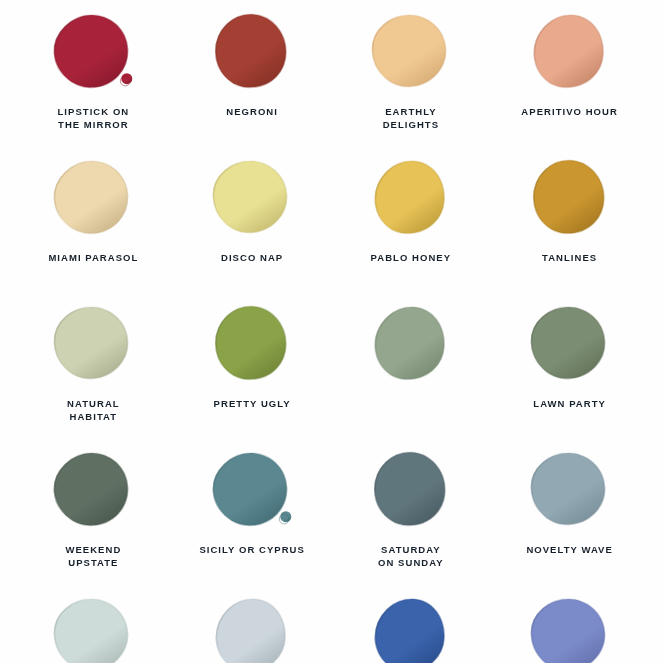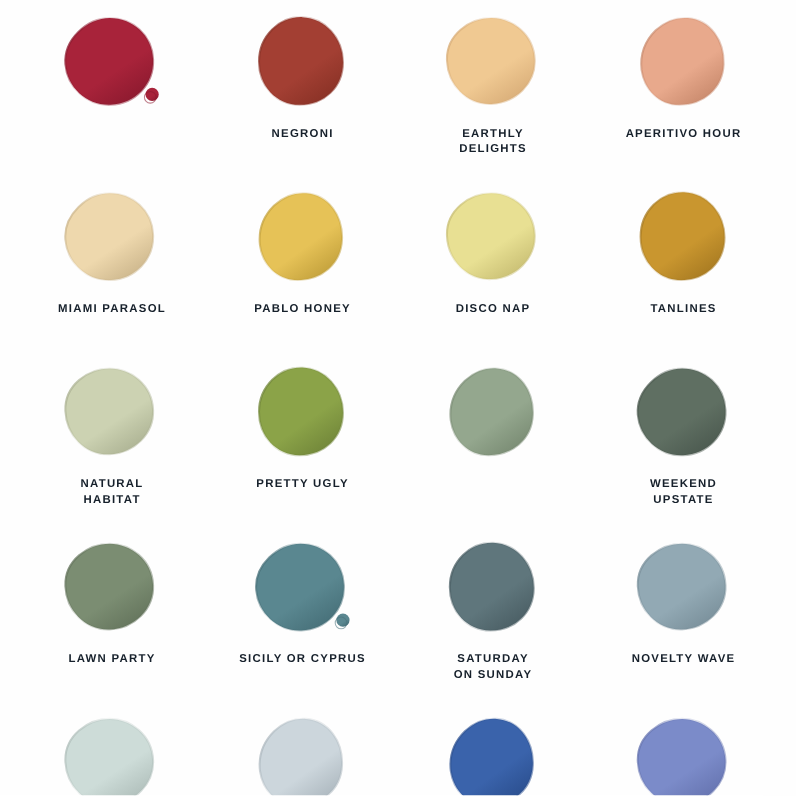--- a/index.html
+++ b/index.html
@@ -104,20 +104,22 @@
                   <stop offset="100%" stop-color="#8d1a2f" stop-opacity="0.55"></stop>
                 </linearGradient>
               </defs>
               <path d="M50,3 C74,3 95,21 96,47 C97,73 77,94 51,95 C26,96 5,77 3,52 C1,26 26,3 50,3 Z" fill="url(#g1)"></path>
               <path d="M50,3 C74,3 95,21 96,47 C97,73 77,94 51,95 C26,96 5,77 3,52 C1,26 26,3 50,3 Z" fill="none" stroke="url(#eg1)" stroke-width="2.2"></path>
               <circle cx="95" cy="84" r="7" fill="url(#g1)"></circle>
               <circle cx="93" cy="87" r="6.2" fill="none" stroke="#8d1a2f" stroke-width="1.1" opacity="0.55"></circle>
             </svg>
           </div>
         </div>
+        <div class="swatch-label">LIPSTICK ON
+THE MIRROR</div>
       </div>
       <div class="swatch-cell">
         <div class="blob-wrap">
           <div class="blob">
             <svg viewBox="-4 -4 112 108" xmlns="http://www.w3.org/2000/svg" aria-hidden="true">
               <defs>
                 <linearGradient id="g2" x1="18%" y1="8%" x2="78%" y2="96%">
                   <stop offset="0%" stop-color="#a33f33"></stop>
                   <stop offset="62%" stop-color="#a33f33"></stop>
                   <stop offset="100%" stop-color="#8a3226"></stop>
@@ -203,20 +205,43 @@
             </svg>
           </div>
         </div>
         <div class="swatch-label">MIAMI PARASOL</div>
       </div>
       <div class="swatch-cell">
         <div class="blob-wrap">
           <div class="blob">
             <svg viewBox="-4 -4 112 108" xmlns="http://www.w3.org/2000/svg" aria-hidden="true">
               <defs>
+                <linearGradient id="g6" x1="18%" y1="8%" x2="78%" y2="96%">
+                  <stop offset="0%" stop-color="#e8e093"></stop>
+                  <stop offset="62%" stop-color="#e8e093"></stop>
+                  <stop offset="100%" stop-color="#c9bf74"></stop>
+                </linearGradient>
+                <linearGradient id="eg6" x1="0%" y1="30%" x2="100%" y2="70%">
+                  <stop offset="0%" stop-color="#c9bf74" stop-opacity="0.85"></stop>
+                  <stop offset="30%" stop-color="#c9bf74" stop-opacity="0.15"></stop>
+                  <stop offset="100%" stop-color="#c9bf74" stop-opacity="0.55"></stop>
+                </linearGradient>
+              </defs>
+              <path d="M50,3 C72,3 95,20 96,47 C97,72 76,93 50,94 C24,95 4,74 3,48 C2,21 27,3 50,3 Z" fill="url(#g6)"></path>
+              <path d="M50,3 C72,3 95,20 96,47 C97,72 76,93 50,94 C24,95 4,74 3,48 C2,21 27,3 50,3 Z" fill="none" stroke="url(#eg6)" stroke-width="2.2"></path>
+            </svg>
+          </div>
+        </div>
+        <div class="swatch-label">DISCO NAP</div>
+      </div>
+      <div class="swatch-cell">
+        <div class="blob-wrap">
+          <div class="blob">
+            <svg viewBox="-4 -4 112 108" xmlns="http://www.w3.org/2000/svg" aria-hidden="true">
+              <defs>
                 <linearGradient id="g7" x1="18%" y1="8%" x2="78%" y2="96%">
                   <stop offset="0%" stop-color="#e6c257"></stop>
                   <stop offset="62%" stop-color="#e6c257"></stop>
                   <stop offset="100%" stop-color="#c3a13c"></stop>
                 </linearGradient>
                 <linearGradient id="eg7" x1="0%" y1="30%" x2="100%" y2="70%">
                   <stop offset="0%" stop-color="#c3a13c" stop-opacity="0.85"></stop>
                   <stop offset="30%" stop-color="#c3a13c" stop-opacity="0.15"></stop>
                   <stop offset="100%" stop-color="#c3a13c" stop-opacity="0.55"></stop>
                 </linearGradient>
@@ -226,43 +251,20 @@
             </svg>
           </div>
         </div>
         <div class="swatch-label">PABLO HONEY</div>
       </div>
       <div class="swatch-cell">
         <div class="blob-wrap">
           <div class="blob">
             <svg viewBox="-4 -4 112 108" xmlns="http://www.w3.org/2000/svg" aria-hidden="true">
               <defs>
-                <linearGradient id="g6" x1="18%" y1="8%" x2="78%" y2="96%">
-                  <stop offset="0%" stop-color="#e8e093"></stop>
-                  <stop offset="62%" stop-color="#e8e093"></stop>
-                  <stop offset="100%" stop-color="#c9bf74"></stop>
-                </linearGradient>
-                <linearGradient id="eg6" x1="0%" y1="30%" x2="100%" y2="70%">
-                  <stop offset="0%" stop-color="#c9bf74" stop-opacity="0.85"></stop>
-                  <stop offset="30%" stop-color="#c9bf74" stop-opacity="0.15"></stop>
-                  <stop offset="100%" stop-color="#c9bf74" stop-opacity="0.55"></stop>
-                </linearGradient>
-              </defs>
-              <path d="M50,3 C72,3 95,20 96,47 C97,72 76,93 50,94 C24,95 4,74 3,48 C2,21 27,3 50,3 Z" fill="url(#g6)"></path>
-              <path d="M50,3 C72,3 95,20 96,47 C97,72 76,93 50,94 C24,95 4,74 3,48 C2,21 27,3 50,3 Z" fill="none" stroke="url(#eg6)" stroke-width="2.2"></path>
-            </svg>
-          </div>
-        </div>
-        <div class="swatch-label">DISCO NAP</div>
-      </div>
-      <div class="swatch-cell">
-        <div class="blob-wrap">
-          <div class="blob">
-            <svg viewBox="-4 -4 112 108" xmlns="http://www.w3.org/2000/svg" aria-hidden="true">
-              <defs>
                 <linearGradient id="g8" x1="18%" y1="8%" x2="78%" y2="96%">
                   <stop offset="0%" stop-color="#c9962f"></stop>
                   <stop offset="62%" stop-color="#c9962f"></stop>
                   <stop offset="100%" stop-color="#a87b22"></stop>
                 </linearGradient>
                 <linearGradient id="eg8" x1="0%" y1="30%" x2="100%" y2="70%">
                   <stop offset="0%" stop-color="#a87b22" stop-opacity="0.85"></stop>
                   <stop offset="30%" stop-color="#a87b22" stop-opacity="0.15"></stop>
                   <stop offset="100%" stop-color="#a87b22" stop-opacity="0.55"></stop>
                 </linearGradient>
@@ -341,20 +343,43 @@
               <path d="M56,3 C80,5 95,27 94,52 C93,78 72,95 47,95 C25,95 10,79 7,58 C5,40 12,26 22,16 C33,6 44,2 56,3 Z" fill="none" stroke="url(#eg11)" stroke-width="2.2"></path>
             </svg>
           </div>
         </div>
       </div>
       <div class="swatch-cell">
         <div class="blob-wrap">
           <div class="blob">
             <svg viewBox="-4 -4 112 108" xmlns="http://www.w3.org/2000/svg" aria-hidden="true">
               <defs>
+                <linearGradient id="g12" x1="18%" y1="8%" x2="78%" y2="96%">
+                  <stop offset="0%" stop-color="#7b8d72"></stop>
+                  <stop offset="62%" stop-color="#7b8d72"></stop>
+                  <stop offset="100%" stop-color="#65755d"></stop>
+                </linearGradient>
+                <linearGradient id="eg12" x1="0%" y1="30%" x2="100%" y2="70%">
+                  <stop offset="0%" stop-color="#65755d" stop-opacity="0.85"></stop>
+                  <stop offset="30%" stop-color="#65755d" stop-opacity="0.15"></stop>
+                  <stop offset="100%" stop-color="#65755d" stop-opacity="0.55"></stop>
+                </linearGradient>
+              </defs>
+              <path d="M50,3 C72,3 95,20 96,47 C97,72 76,93 50,94 C24,95 4,74 3,48 C2,21 27,3 50,3 Z" fill="url(#g12)"></path>
+              <path d="M50,3 C72,3 95,20 96,47 C97,72 76,93 50,94 C24,95 4,74 3,48 C2,21 27,3 50,3 Z" fill="none" stroke="url(#eg12)" stroke-width="2.2"></path>
+            </svg>
+          </div>
+        </div>
+        <div class="swatch-label">LAWN PARTY</div>
+      </div>
+      <div class="swatch-cell">
+        <div class="blob-wrap">
+          <div class="blob">
+            <svg viewBox="-4 -4 112 108" xmlns="http://www.w3.org/2000/svg" aria-hidden="true">
+              <defs>
                 <linearGradient id="g13" x1="18%" y1="8%" x2="78%" y2="96%">
                   <stop offset="0%" stop-color="#5f6f62"></stop>
                   <stop offset="62%" stop-color="#5f6f62"></stop>
                   <stop offset="100%" stop-color="#4c5a50"></stop>
                 </linearGradient>
                 <linearGradient id="eg13" x1="0%" y1="30%" x2="100%" y2="70%">
                   <stop offset="0%" stop-color="#4c5a50" stop-opacity="0.85"></stop>
                   <stop offset="30%" stop-color="#4c5a50" stop-opacity="0.15"></stop>
                   <stop offset="100%" stop-color="#4c5a50" stop-opacity="0.55"></stop>
                 </linearGradient>
@@ -365,43 +390,20 @@
           </div>
         </div>
         <div class="swatch-label">WEEKEND
 UPSTATE</div>
       </div>
       <div class="swatch-cell">
         <div class="blob-wrap">
           <div class="blob">
             <svg viewBox="-4 -4 112 108" xmlns="http://www.w3.org/2000/svg" aria-hidden="true">
               <defs>
-                <linearGradient id="g12" x1="18%" y1="8%" x2="78%" y2="96%">
-                  <stop offset="0%" stop-color="#7b8d72"></stop>
-                  <stop offset="62%" stop-color="#7b8d72"></stop>
-                  <stop offset="100%" stop-color="#65755d"></stop>
-                </linearGradient>
-                <linearGradient id="eg12" x1="0%" y1="30%" x2="100%" y2="70%">
-                  <stop offset="0%" stop-color="#65755d" stop-opacity="0.85"></stop>
-                  <stop offset="30%" stop-color="#65755d" stop-opacity="0.15"></stop>
-                  <stop offset="100%" stop-color="#65755d" stop-opacity="0.55"></stop>
-                </linearGradient>
-              </defs>
-              <path d="M50,3 C72,3 95,20 96,47 C97,72 76,93 50,94 C24,95 4,74 3,48 C2,21 27,3 50,3 Z" fill="url(#g12)"></path>
-              <path d="M50,3 C72,3 95,20 96,47 C97,72 76,93 50,94 C24,95 4,74 3,48 C2,21 27,3 50,3 Z" fill="none" stroke="url(#eg12)" stroke-width="2.2"></path>
-            </svg>
-          </div>
-        </div>
-        <div class="swatch-label">LAWN PARTY</div>
-      </div>
-      <div class="swatch-cell">
-        <div class="blob-wrap">
-          <div class="blob">
-            <svg viewBox="-4 -4 112 108" xmlns="http://www.w3.org/2000/svg" aria-hidden="true">
-              <defs>
                 <linearGradient id="g15" x1="18%" y1="8%" x2="78%" y2="96%">
                   <stop offset="0%" stop-color="#5a8790"></stop>
                   <stop offset="62%" stop-color="#5a8790"></stop>
                   <stop offset="100%" stop-color="#477079"></stop>
                 </linearGradient>
                 <linearGradient id="eg15" x1="0%" y1="30%" x2="100%" y2="70%">
                   <stop offset="0%" stop-color="#477079" stop-opacity="0.85"></stop>
                   <stop offset="30%" stop-color="#477079" stop-opacity="0.15"></stop>
                   <stop offset="100%" stop-color="#477079" stop-opacity="0.55"></stop>
                 </linearGradient>

